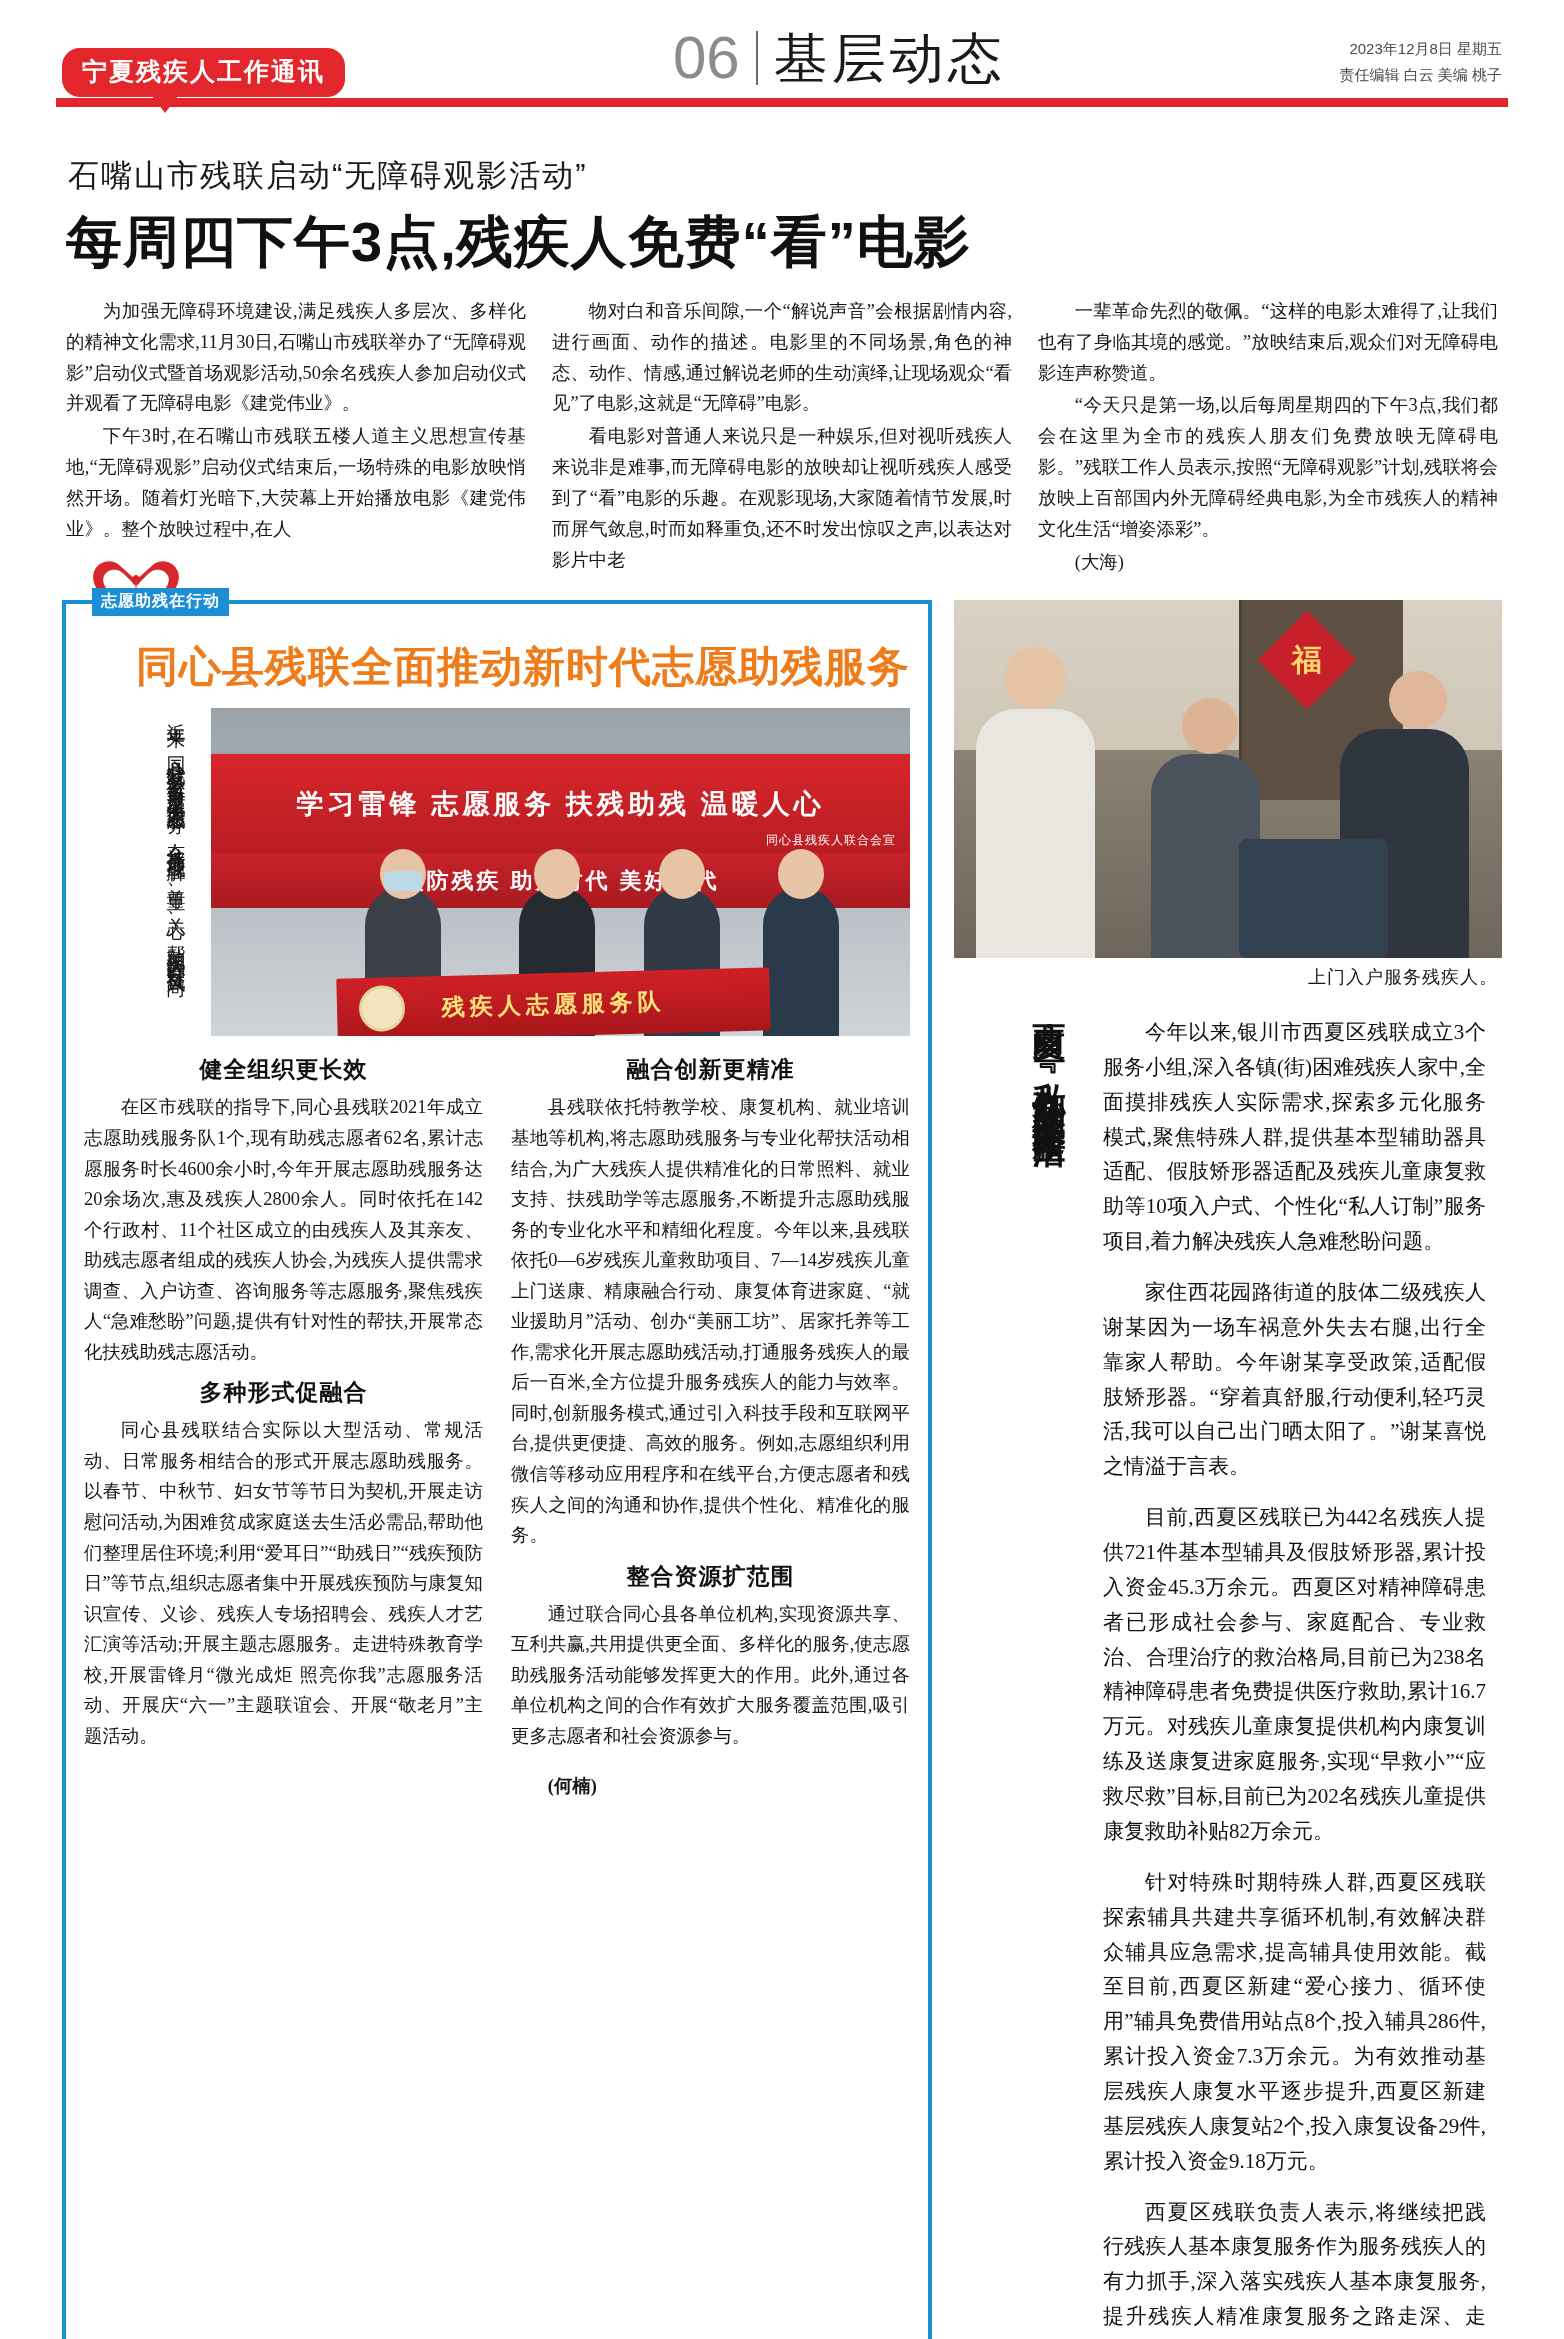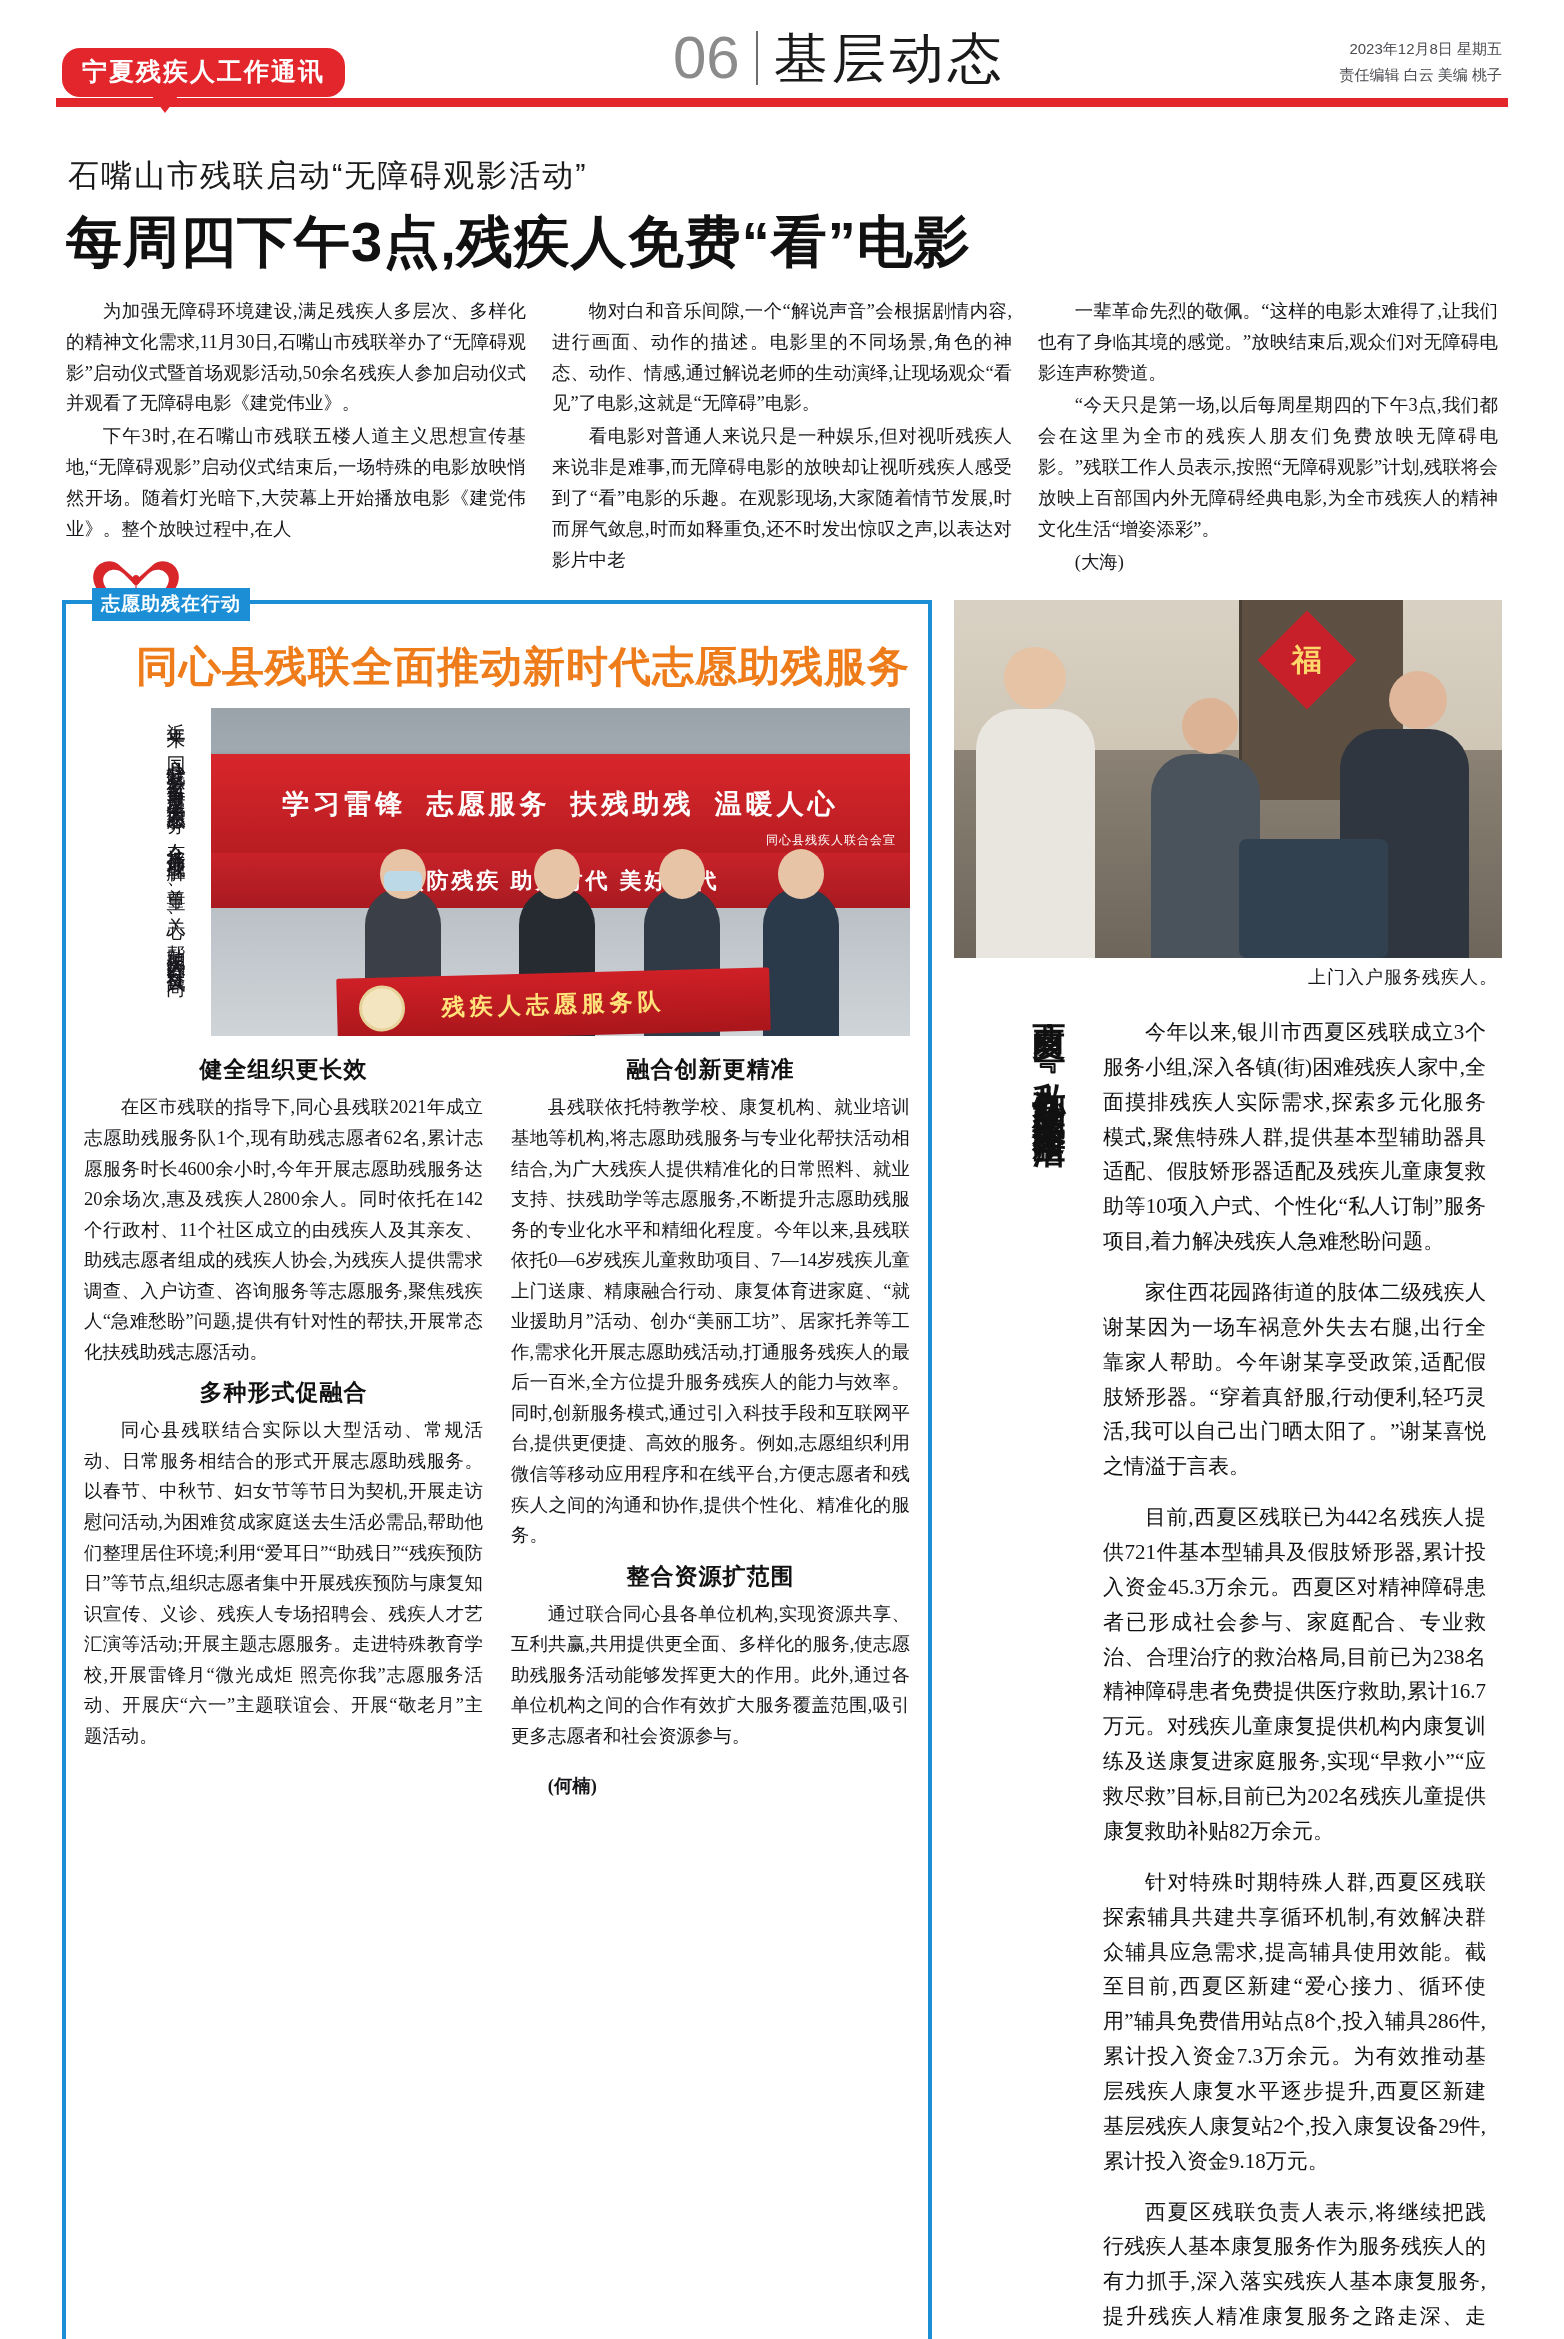--- a/index.html
+++ b/index.html
@@ -95,21 +95,21 @@
     background:#fff;
   }
   .heart-logo {
     position:absolute; left:24px; top:-46px;
     width:92px; height:56px; z-index:8;
   }
   .tagchip {
     position:absolute; left:26px; top:-16px;
     background:#1b8ed6; color:#fff;
     font-family:"Liberation Sans", sans-serif;
-    font-weight:bold; font-size:19px; letter-spacing:1px;
+    font-weight:bold; font-size:16px; letter-spacing:1px;
     padding:3px 9px 4px; z-index:9; white-space:nowrap;
   }
   .feature-title {
     margin-top:22px;
     font-family:"Liberation Sans", sans-serif;
     font-weight:bold; font-size:42px; letter-spacing:1px;
     color:#ef7c1a; text-align:right; line-height:1.2;
   }
   .feature-top {
     display:flex; gap:16px; margin-top:16px; align-items:flex-start;
@@ -123,21 +123,21 @@
     font-family:"Liberation Serif", serif;
   }
   .photo-main {
     flex:1; height:328px; position:relative; overflow:hidden;
     background:linear-gradient(#9aa3aa,#cfd4d8);
   }
   .photo-banner {
     position:absolute; left:0; right:0; top:14%; height:30%;
     background:linear-gradient(#d8262b,#b81d22);
     display:flex; align-items:center; justify-content:center; gap:26px;
-    color:#fff; font-family:Liberation Mono, monospace;
+    color:#fff; font-family:Liberation Serif, serif;
     font-weight:bold; font-size:27px; letter-spacing:4px;
     box-shadow:0 2px 6px rgba(0,0,0,.25);
     text-align:center;
   }
   .photo-banner small { font-size:12px; letter-spacing:1px; font-weight:normal; position:absolute; right:14px; bottom:4px; }
   .photo-banner2 {
     position:absolute; left:0; right:0; top:44%; height:17%;
     background:linear-gradient(#c8222a,#a81a20);
     display:flex; align-items:center; justify-content:center; gap:22px;
     color:#fff; font-family:"Liberation Sans", sans-serif;

